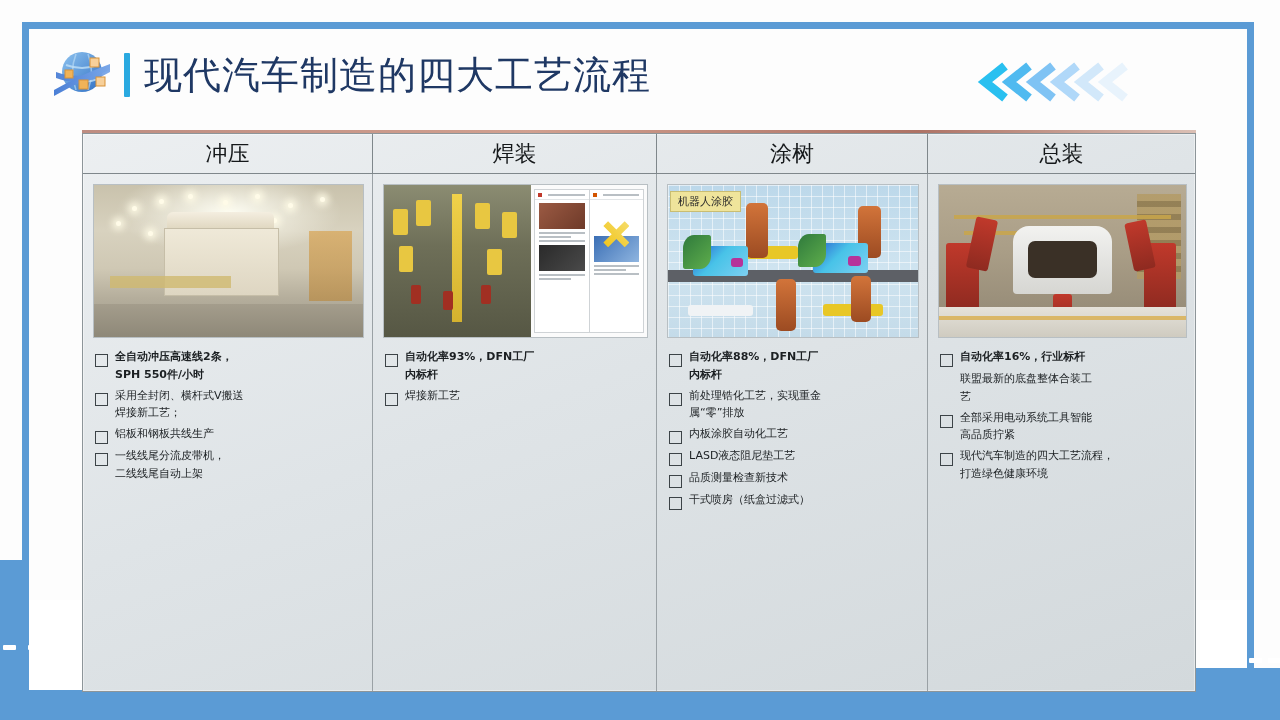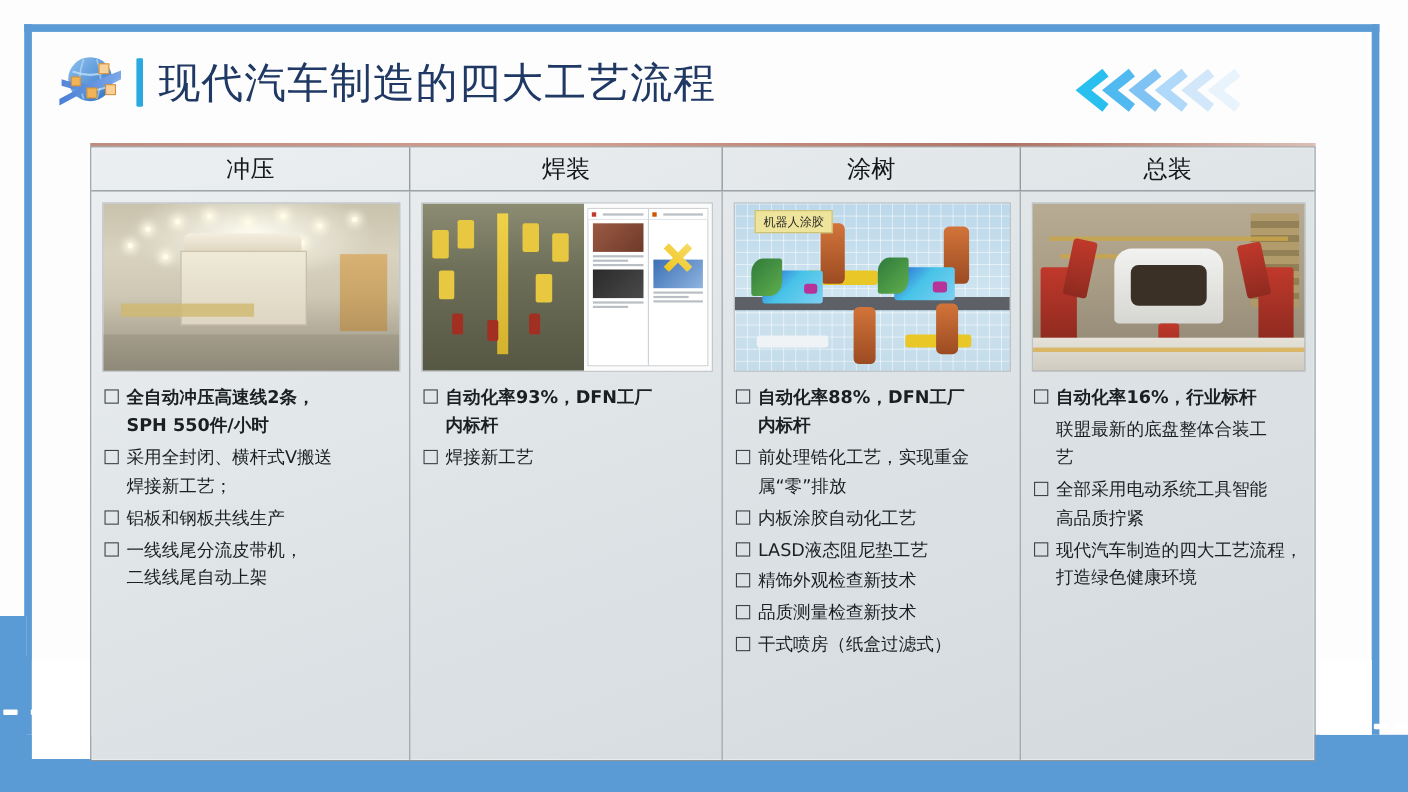--- a/index.html
+++ b/index.html
@@ -104,21 +104,21 @@
   .ph2 .dx{position:absolute;left:50%;top:22%;transform:translateX(-50%);width:26px;height:26px;
         background:linear-gradient(45deg,#f0c419,#f6dd6c);clip-path:polygon(18% 0,50% 32%,82% 0,100% 18%,68% 50%,100% 82%,82% 100%,50% 68%,18% 100%,0 82%,32% 50%,0 18%);}
 
   
   .ph3{background:linear-gradient(180deg,#bcd8ea 0%,#cfe4f0 55%,#c4dbe9 100%);}
   .ph3 .grid{position:absolute;inset:0;
     background-image:linear-gradient(to right,rgba(255,255,255,.55) 1px,transparent 1px),
                      linear-gradient(to bottom,rgba(255,255,255,.55) 1px,transparent 1px);
     background-size:11px 11px;}
   .ph3 .bar{position:absolute;left:0;top:56%;width:100%;height:8%;background:#5d6066;}
-  .ph3 .tag{position:absolute;left:18px;top:6px;padding:2px 7px;background:#efe49b;border:1px solid #c9bd72;
+  .ph3 .tag{position:absolute;left:2px;top:6px;padding:2px 7px;background:#efe49b;border:1px solid #c9bd72;
         font-size:11px;color:#2a2a2a;font-family:"DejaVu Sans",sans-serif;}
   .ph3 .rob{position:absolute;border-radius:3px;}
   .ph3 .orange{background:linear-gradient(180deg,#d2743a,#9c4b22);}
   .ph3 .blue{background:linear-gradient(135deg,#2b5fd0,#48c3e8 45%,#7ed0f2);}
   .ph3 .green{background:linear-gradient(135deg,#2f7a3c,#5fae4c);}
   .ph3 .ylw{background:#e8c726;}
   .ph3 .mag{background:#b6339a;}
 
   
   .ph4{background:linear-gradient(180deg,#b7ab93 0%,#a99d86 45%,#8f8572 100%);}
@@ -130,21 +130,21 @@
   .ph4 .rack{position:absolute;right:2%;top:6%;width:18%;height:56%;background:repeating-linear-gradient(180deg,#b39a63 0 7px,#8d7748 7px 13px);opacity:.8;}
   .ph4 .floor{position:absolute;left:0;bottom:0;width:100%;height:20%;background:linear-gradient(180deg,#e5e2da,#cfcbc0);}
 
   
   .list{padding:6px 10px 6px 12px;flex:1 1 auto;min-height:0;overflow:hidden;}
   .bullet{display:flex;align-items:flex-start;margin-bottom:3px;}
   .marker{
     flex:0 0 auto;width:11px;height:11px;border:1.6px solid #3c4347;margin:6px 7px 0 0;background:transparent;
   }
   .btxt{
-    font-size:16px;line-height:1.62;color:#1b1f22;
+    font-size:11px;line-height:1.62;color:#1b1f22;
     font-family:"DejaVu Sans","Liberation Sans",sans-serif;
     white-space:pre-line;
   }
   .btxt.bold{font-weight:bold;}
   .btxt.nm{margin-left:18px;}
   .bullet.nomark .marker{visibility:hidden;width:0;margin-right:0;}
 </style>
 </head>
 <body>
 
@@ -349,24 +349,20 @@
           <div class="bullet">
             <span class="marker"></span>
             <span class="btxt">内板涂胶自动化工艺</span>
           </div>
           <div class="bullet">
             <span class="marker"></span>
             <span class="btxt">LASD液态阻尼垫工艺</span>
           </div>
           <div class="bullet">
             <span class="marker"></span>
-            <span class="btxt">精饰外观检查新技术</span>
-          </div>
-          <div class="bullet">
-            <span class="marker"></span>
             <span class="btxt">品质测量检查新技术</span>
           </div>
           <div class="bullet">
             <span class="marker"></span>
             <span class="btxt">干式喷房（纸盒过滤式）</span>
           </div>
         </div>
       </div>
 
       <div class="col" style="flex:1 1 auto">

